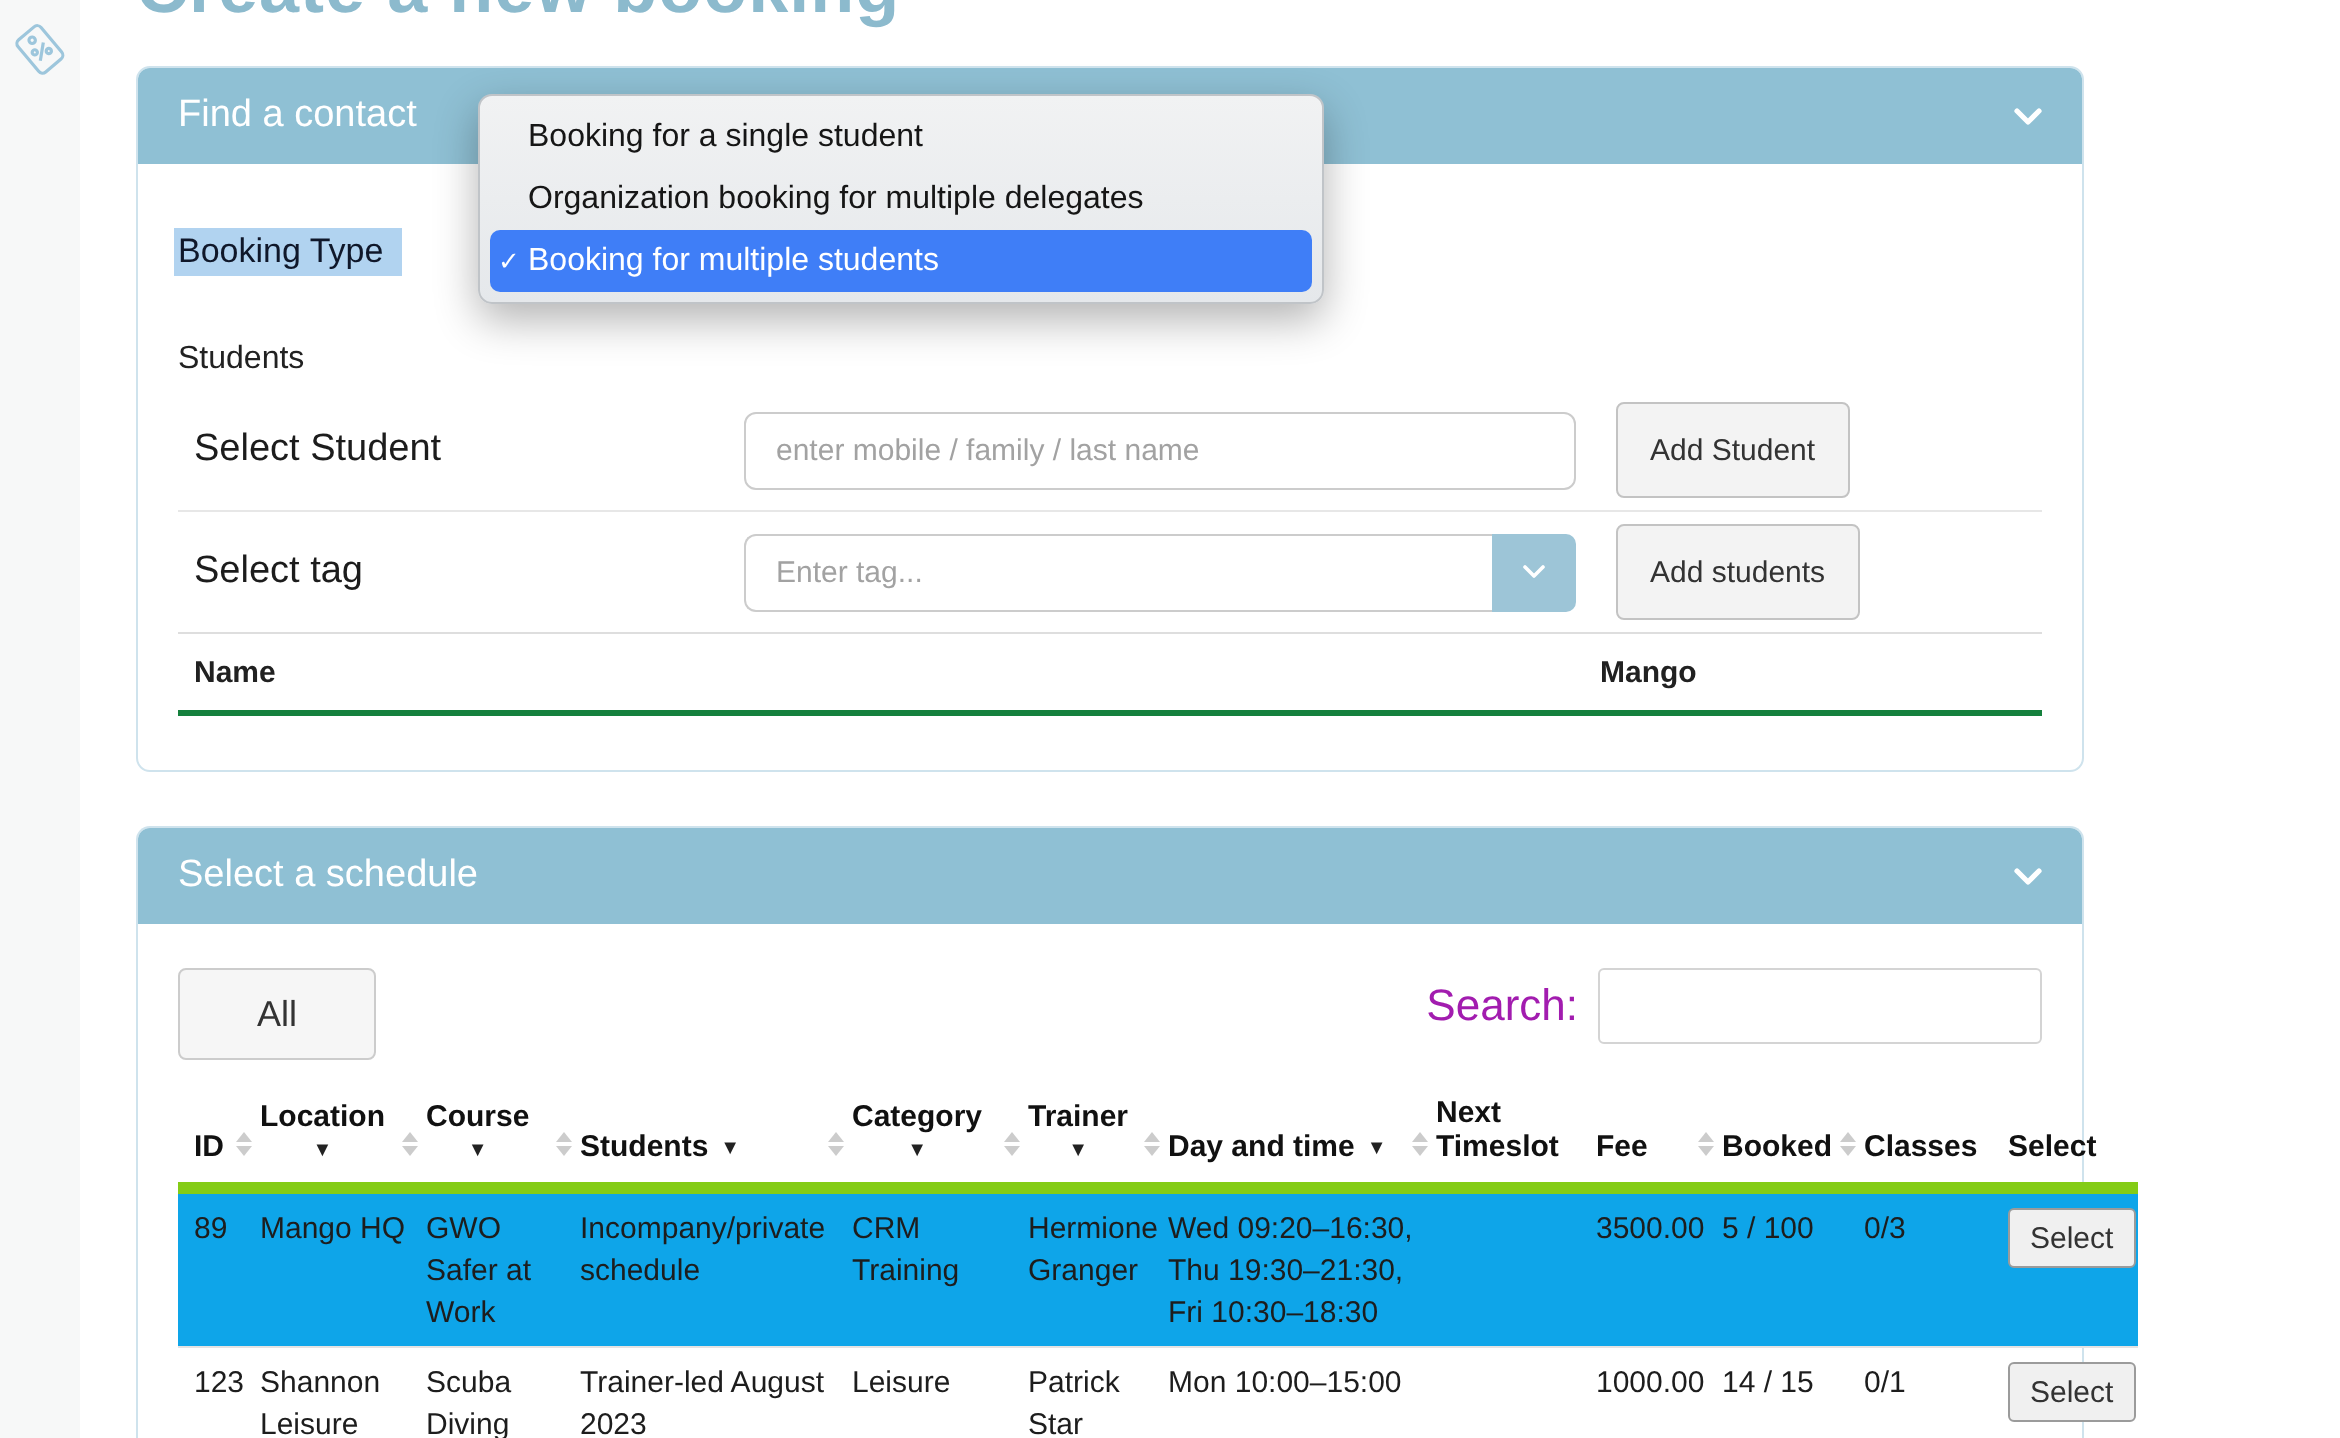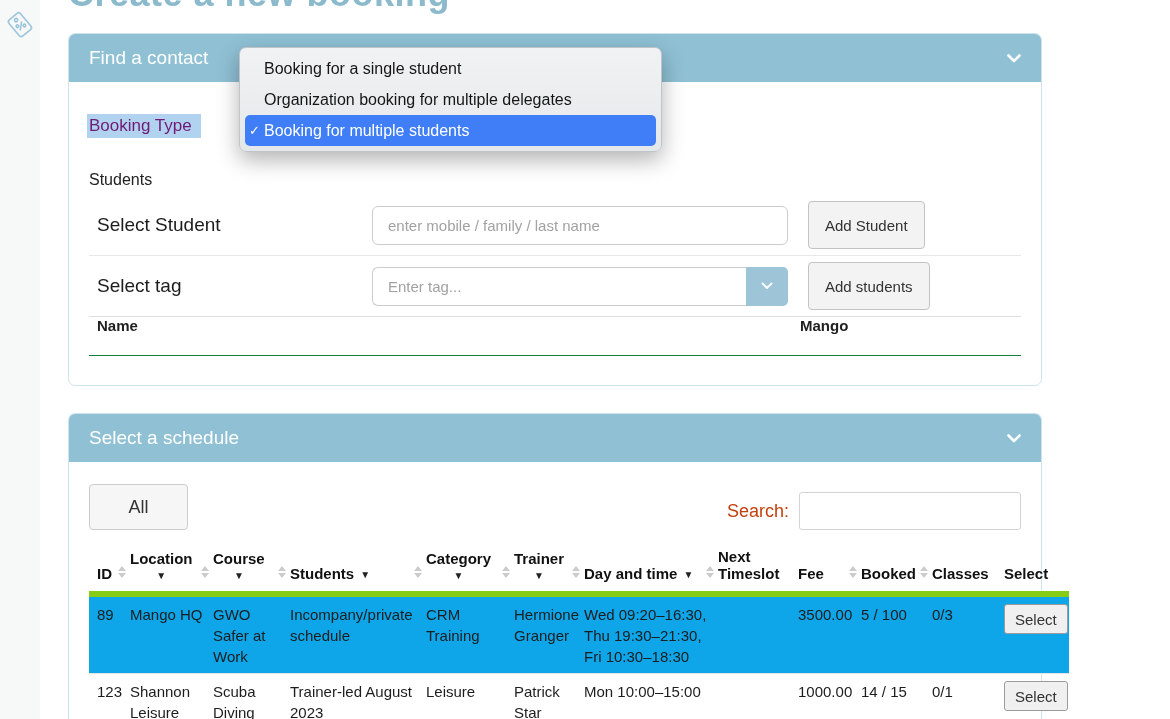--- a/index.html
+++ b/index.html
@@ -20,54 +20,54 @@
   .panel{position:absolute;left:68px;width:972px;background:#fff;
     border:1px solid #cfe3ed;border-radius:7px;}
   .panel-header{height:48px;background:#8fc0d4;border-radius:6px 6px 0 0;
     display:flex;align-items:center;justify-content:space-between;
     padding:0 20px;color:#fff;font-size:19px;cursor:pointer}
   .panel1{top:33px;height:351px}
   .panel2{top:413px;height:330px;border-bottom:none}
   .panel-body{padding:0 20px;position:relative}
   
   .bt-row{padding-top:34px}
-  .bt-label{font-size:17px;color:#701a75;background:#b1d3f0;padding:2px 9px 3px 2px;margin-left:-2px}
+  .bt-label{font-size:17px;color:#0f172a;background:#b1d3f0;padding:2px 9px 3px 2px;margin-left:-2px}
   .students-heading{margin-top:35px;font-size:16px;color:#222}
   .form-row{margin-top:16px;display:flex;align-items:center;height:40px}
   .form-row .flabel{flex:0 0 275px;padding-left:8px;font-size:19px;color:#1c1c1c}
   .text-input{width:416px;height:39px;border:1px solid #ccc;border-radius:6px;
     padding:0 15px;font-size:15px;color:#333;box-sizing:border-box;outline:none;
     font-family:"Liberation Sans",sans-serif}
   .text-input::placeholder{color:#a2a2a2}
   .tag-group{display:flex;width:416px}
   .tag-group .text-input{width:374px;border-radius:6px 0 0 6px;border-right:none}
   .tag-dd-btn{width:42px;height:39px;background:#9dc5d7;border:none;border-radius:0 5px 5px 0;
     display:flex;align-items:center;justify-content:center;cursor:pointer}
   .btn{background:#f3f3f3;border:1px solid #c3c3c3;border-radius:4px;color:#333;
     font-size:15px;cursor:pointer;font-family:"Liberation Sans",sans-serif}
   .btn-add{margin-left:20px;height:48px;padding:0 16px}
   .hr{border:0;border-top:1px solid #e7e7e7;margin:10px 0}
-  .contacts-head{margin-top:10px;height:38px;border-top:1px solid #dedede;border-bottom:1px solid #15803d;
-    display:flex;font-size:15px;font-weight:bold}
+  .contacts-head{margin-top:10px;height:38px;border-top:1px solid #dedede;border-bottom:3px solid #15803d;
+    display:flex;align-items:center;font-size:15px;font-weight:bold}
   .contacts-head .c-name{padding-left:8px;flex:0 0 703px}
   
   .dropdown{position:absolute;left:239px;top:47px;width:421px;z-index:50;
     background:linear-gradient(180deg,#f1f2f3,#e5e8eb);
     border:1px solid #c0c4c8;border-radius:7px;padding:5px 0;
     box-shadow:0 8px 22px rgba(0,0,0,.30)}
   .dd-item{position:relative;margin:0 5px;padding:0 14px 0 19px;line-height:31px;
     font-size:16px;color:#161616;border-radius:5px;cursor:pointer;white-space:nowrap}
   .dd-item .check{position:absolute;left:4px;top:0;font-size:13px;visibility:hidden}
   .dd-item.selected{background:#3f7ef7;color:#fff}
   .dd-item.selected .check{visibility:visible}
   
-  .toolbar{padding-top:22px;display:flex;justify-content:space-between;align-items:flex-end}
+  .toolbar{padding-top:22px;display:flex;justify-content:space-between;align-items:flex-start}
   .btn-all{width:99px;height:46px;font-size:18px;background:#f6f6f6;border:1px solid #ccc}
   .searchbox{display:flex;align-items:center}
-  .searchbox label{font-size:18px;color:#c2410c}
+  .searchbox label{font-size:22px;color:#a21caf}
   .search-input{margin-left:10px;width:222px;height:38px;border:1px solid #d4d4d4;border-radius:3px;
     box-sizing:border-box;padding:0 8px;font-size:16px;outline:none}
   .sched-table{margin-top:12px;width:980px;table-layout:fixed;border-collapse:collapse;font-size:15px}
   .sched-table th{position:relative;text-align:left;vertical-align:bottom;
     padding:6px 8px 9px 0;font-size:15px;font-weight:bold;color:#111;
     border-bottom:6px solid #84cc16;cursor:pointer}
   .sched-table td{vertical-align:top;padding:7px 8px 6px 0;line-height:21px;color:#1d1d1d}
   .sched-table tr.striped td{background:#0ea5e9}
   .sched-table tbody tr + tr td{border-top:1px solid #e3e3e3}
   .pad-first{padding-left:8px !important}

